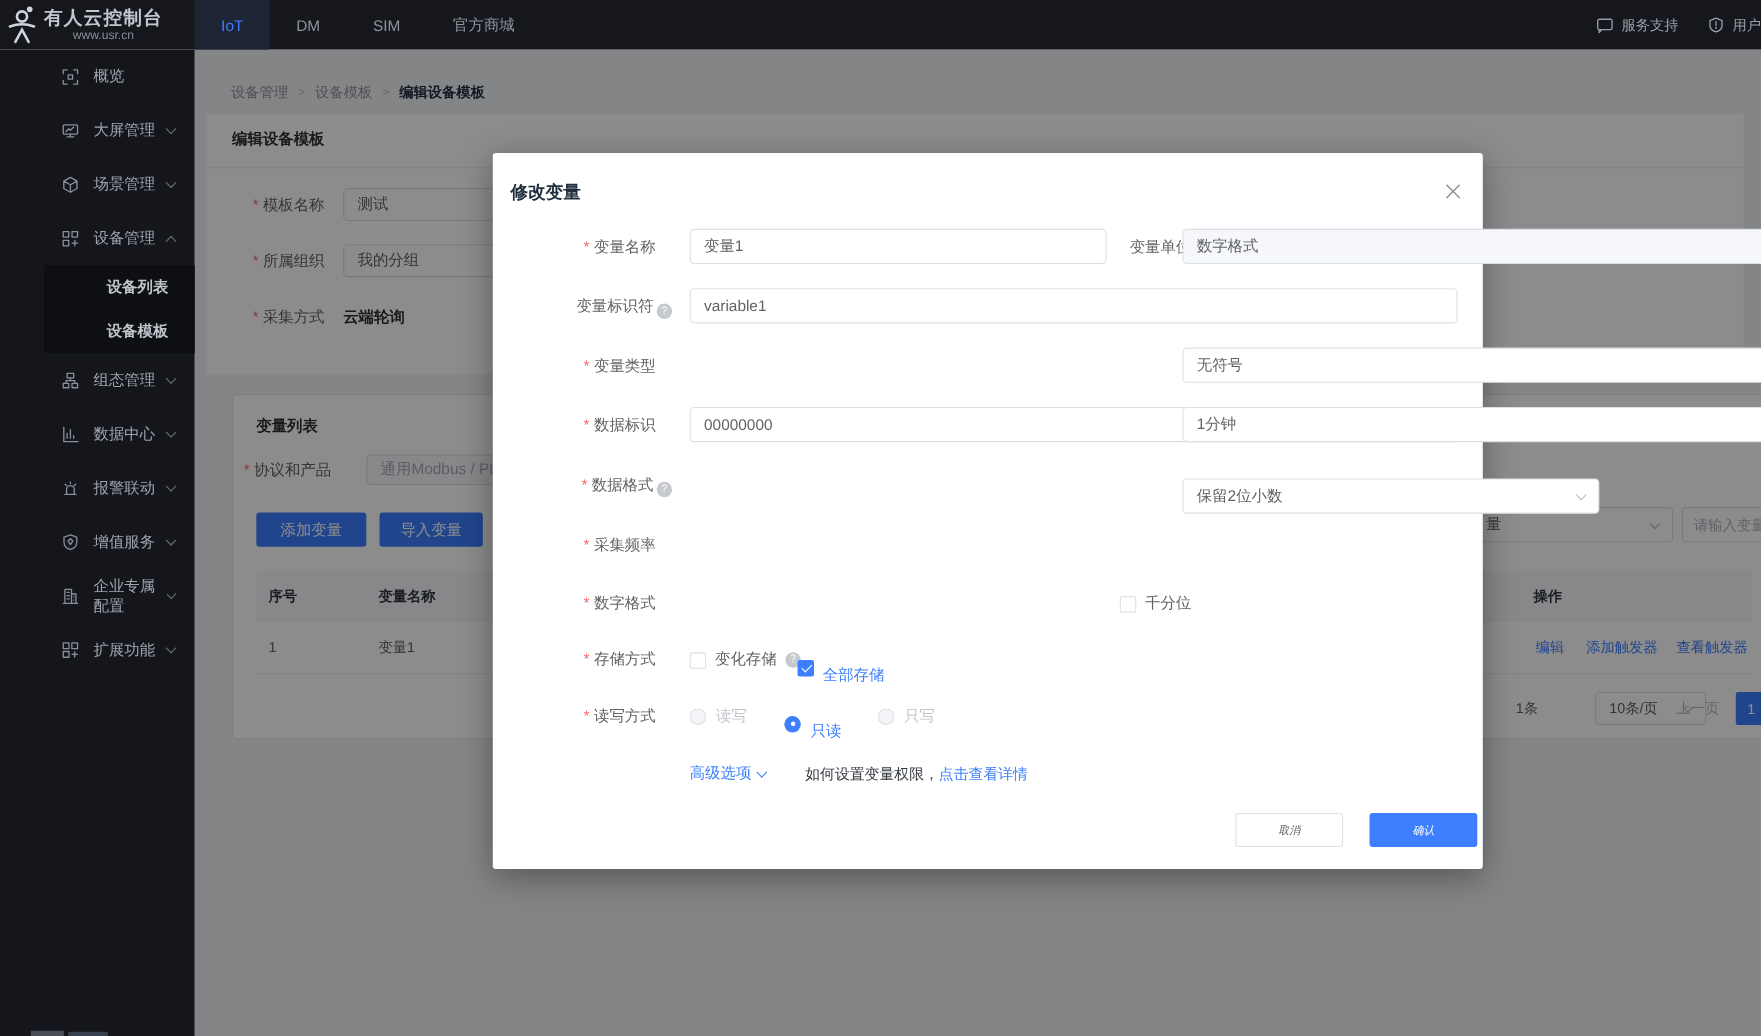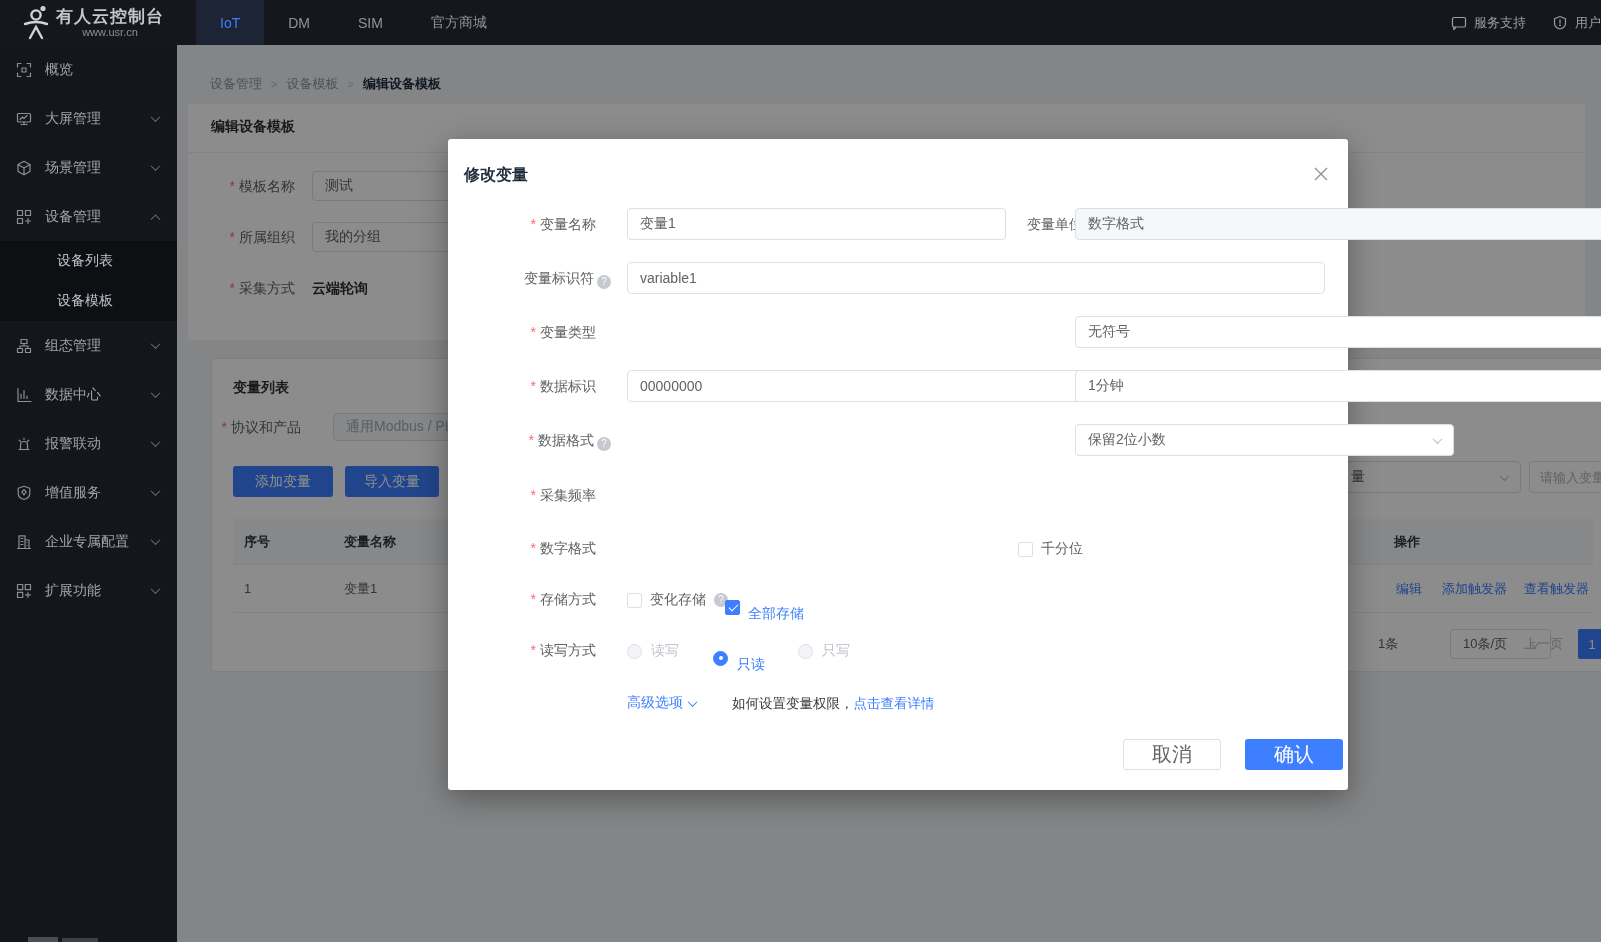--- a/index.html
+++ b/index.html
@@ -7,36 +7,36 @@
     --tb-bg:#15171d; --sb-bg:#14161c; --sb-sub:#0d0f13;
     --bd:#dcdfe6; --bd-lt:#ebeef5; --txt:#303133; --txt2:#606266; --txt3:#909399; --dis:#c0c4cc;
   }
   *{box-sizing:border-box; margin:0; padding:0;}
   html,body{width:1601px;height:942px;}
   body{font-family:"Liberation Sans","DejaVu Sans",sans-serif; font-size:14px; color:var(--txt);}
   .screen{position:relative;width:1601px;height:942px;background:#f0f2f5;overflow:hidden;}
 
   
   .topbar{position:absolute;left:0;top:0;width:1601px;height:45px;background:var(--tb-bg);display:flex;align-items:stretch;z-index:20;}
-  .brand{width:196px;display:flex;align-items:center;padding-left:22px;}
+  .brand{width:177px;display:flex;align-items:center;padding-left:6px;}
   .brand-text{display:flex;flex-direction:column;align-items:center;margin-left:4px;}
   .brand-title{color:#c3c6cd;font-weight:bold;font-size:17px;letter-spacing:1px;line-height:19px;}
   .brand-sub{color:#8a8e96;font-size:11px;line-height:13px;}
   .tabs{display:flex;align-items:stretch;}
   .tab{padding:0 24px;display:flex;align-items:center;color:#8f949c;font-size:14px;cursor:pointer;}
   .tab.active{background:#1d2433;color:var(--accent);}
   .topbar-right{margin-left:auto;display:flex;align-items:center;gap:26px;padding-right:0;color:#9a9ea6;font-size:13px;}
   .tb-item{display:flex;align-items:center;gap:7px;white-space:nowrap;}
 
   
-  .sidebar{position:absolute;left:0;top:45px;width:177px;height:897px;background:var(--sb-bg);z-index:20;}
+  .sidebar{position:absolute;left:0;top:45px;width:177px;height:897px;background:var(--sb-bg);z-index:20;padding-left:40px;}
   .side-item{height:49px;display:flex;align-items:center;padding:0 18px 0 16px;color:#a0a4ac;font-size:14px;cursor:pointer;}
   .side-item .lbl{margin-left:13px;}
   .side-item .chev{margin-left:auto;color:#6a6e76;}
-  .submenu{background:var(--sb-sub);}
+  .submenu{background:var(--sb-sub);font-weight:bold;}
   .sub-item{height:40px;display:flex;align-items:center;padding-left:57px;color:#bfc3ca;font-size:14px;cursor:pointer;}
   .chev{display:inline-block;width:7px;height:7px;border-right:1.5px solid currentColor;border-bottom:1.5px solid currentColor;transform:rotate(45deg) translate(-1px,-1px);}
   .chev.up{transform:rotate(-135deg) translate(-2px,-2px);}
   .sicon{width:16px;height:16px;flex:none;stroke:#8b8f97;fill:none;stroke-width:1.2;stroke-linecap:round;stroke-linejoin:round;}
 
   
   .breadcrumb{position:absolute;left:210px;top:75px;display:flex;align-items:center;gap:9px;font-size:13px;color:var(--txt3);z-index:1;}
   .breadcrumb .sep{font-size:11px;color:#b9bcc2;}
   .breadcrumb .last{color:#1f2d3d;font-weight:bold;}
   .card{position:absolute;background:#fff;z-index:1;}
@@ -82,21 +82,21 @@
   .cb.checked::after{content:"";position:absolute;left:4.5px;top:1.5px;width:4px;height:8px;border-right:1.5px solid #fff;border-bottom:1.5px solid #fff;transform:rotate(45deg);}
   .radio{width:15px;height:15px;border:1px solid var(--bd);border-radius:50%;background:#fff;display:inline-block;position:relative;flex:none;}
   .radio.disabled{background:#f2f4f7;}
   .radio.checked{background:var(--accent);border-color:var(--accent);}
   .radio.checked::after{content:"";position:absolute;left:4.8px;top:4.8px;width:3.8px;height:3.8px;background:#fff;border-radius:50%;}
   .opt-row{position:absolute;display:flex;align-items:center;font-size:14px;color:var(--txt2);}
   .blue{color:var(--accent);margin-top:14px;}
   .gray{color:var(--dis);}
   .adv{position:absolute;display:flex;align-items:center;gap:6px;color:var(--accent);font-size:14px;cursor:pointer;}
   .hint{position:absolute;font-size:13.5px;color:#33383f;}
-  .m-btn{height:31px;border-radius:3px;font-size:20px;}
+  .m-btn{height:31px;border-radius:3px;font-size:10px;font-style:italic;}
   .sliver{position:absolute;z-index:21;}
 </style>
 </head>
 <body>
 
 <div class="screen">
 
   <header class="topbar">
     <div class="brand">
       <svg width="30" height="36" viewBox="0 0 30 36">
@@ -330,21 +330,21 @@
 
     </div>
 
     <div class="m-label" style="top:340px;"><span class="req">*</span><span>采集频率</span></div>
     <div class="sel m-sel" style="left: 627px; top: 231px; width: 698px;">
       <span>1分钟</span>
 
     </div>
 
     <div class="m-label" style="top:393px;"><span class="req">*</span><span>数字格式</span></div>
-    <div class="sel m-sel" style="left: 627px; top: 285px; width: 379px;">
+    <div class="sel m-sel" style="left: 627px; top: 296px; width: 379px;">
       <span>保留2位小数</span>
       <span class="chev"></span>
     </div>
     <div class="opt-row" style="left:570px;top:401px;gap:8px;">
       <span class="cb"></span>
       <span>千分位</span>
     </div>
 
     <div class="m-label" style="top:452px;height:16px;line-height:16px;"><span class="req">*</span><span>存储方式</span></div>
     <div class="opt-row" style="left:179px;top:452px;gap:8px;">

